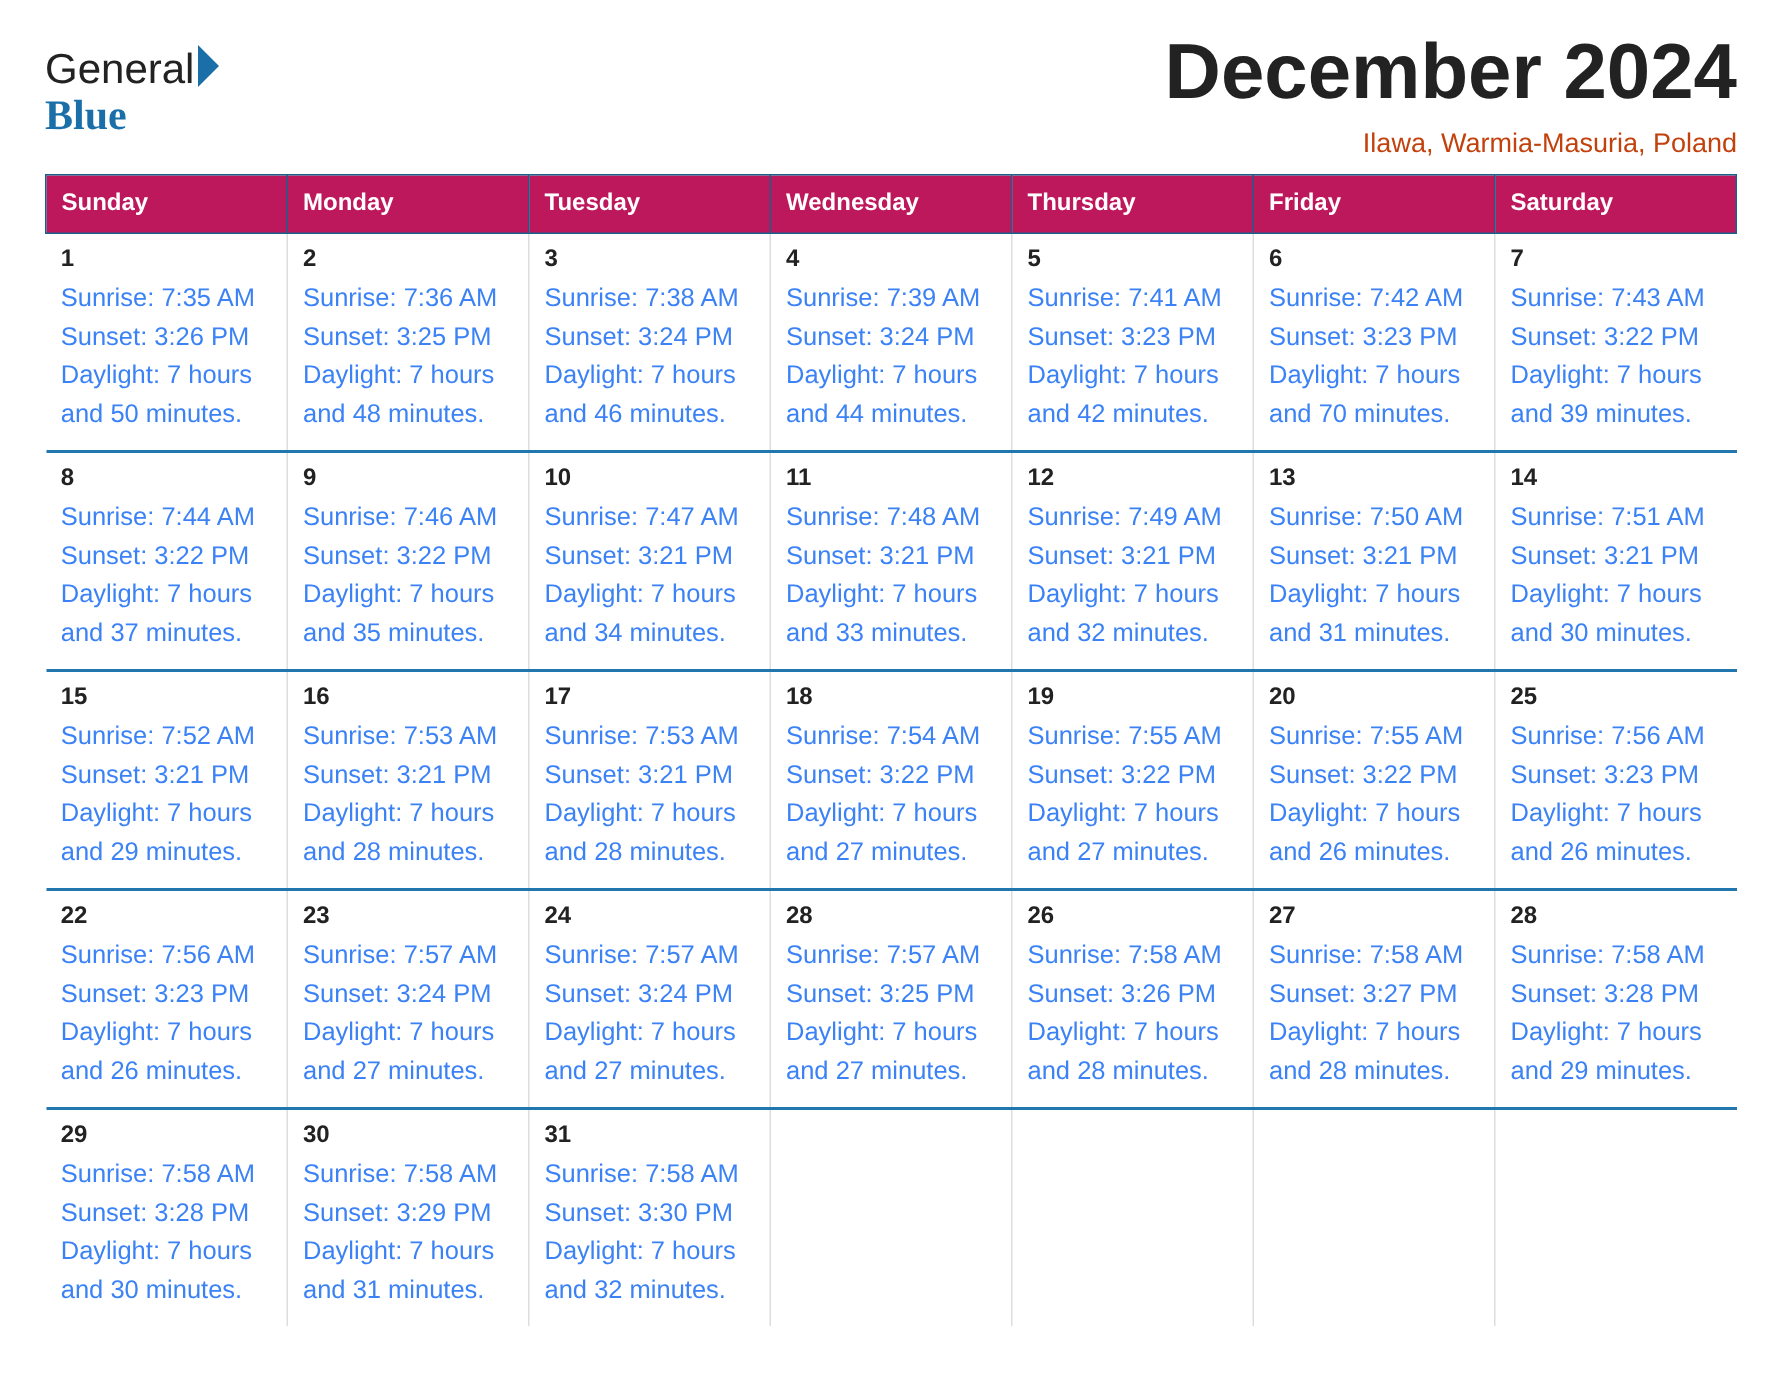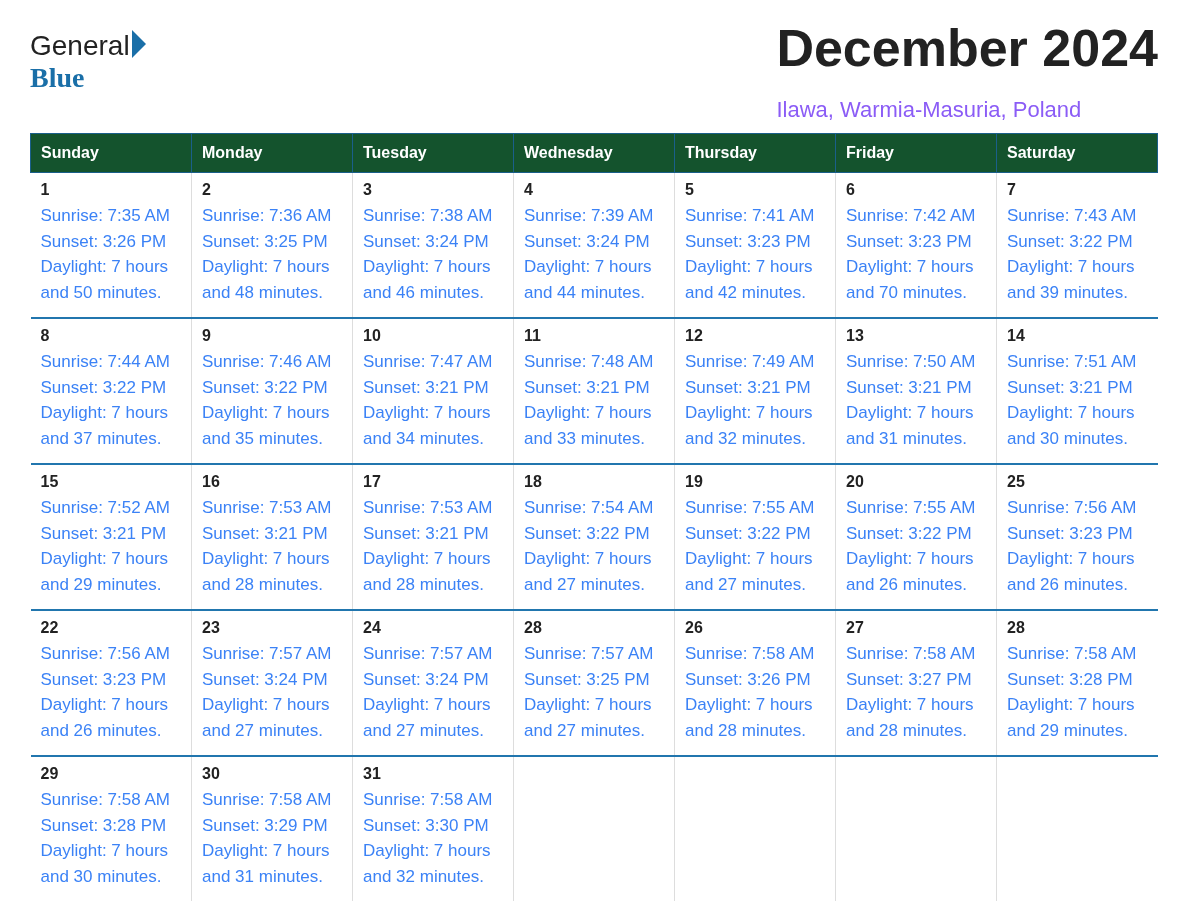--- a/index.html
+++ b/index.html
@@ -46,39 +46,40 @@
     .logo-triangle {
       width: 0;
       height: 0;
       border-left: 14px solid #1a6fa8;
       border-top: 14px solid transparent;
       border-bottom: 14px solid transparent;
       margin-left: 2px;
       margin-bottom: 4px;
     }
     .title-block {
+      text-align: right;
     }
     .month-title {
       font-size: 52px;
       font-weight: bold;
       color: #222;
       line-height: 1.1;
     }
     .location {
-      font-size: 22px;
-      color: #8b5cf6;
-      margin-top: 20px;
+      font-size: 18px;
+      color: #c2410c;
+      margin-top: 8px;
     }
     .calendar {
       width: 100%;
       border-collapse: collapse;
       margin-top: 10px;
     }
     .calendar thead tr {
-      background-color: #14532d;
+      background-color: #be185d;
     }
     .calendar thead th {
       color: #fff;
       font-size: 16px;
       font-weight: bold;
       padding: 10px 10px;
       text-align: left;
       border: 1px solid #1a5f8a;
     }
     .calendar tbody tr {

